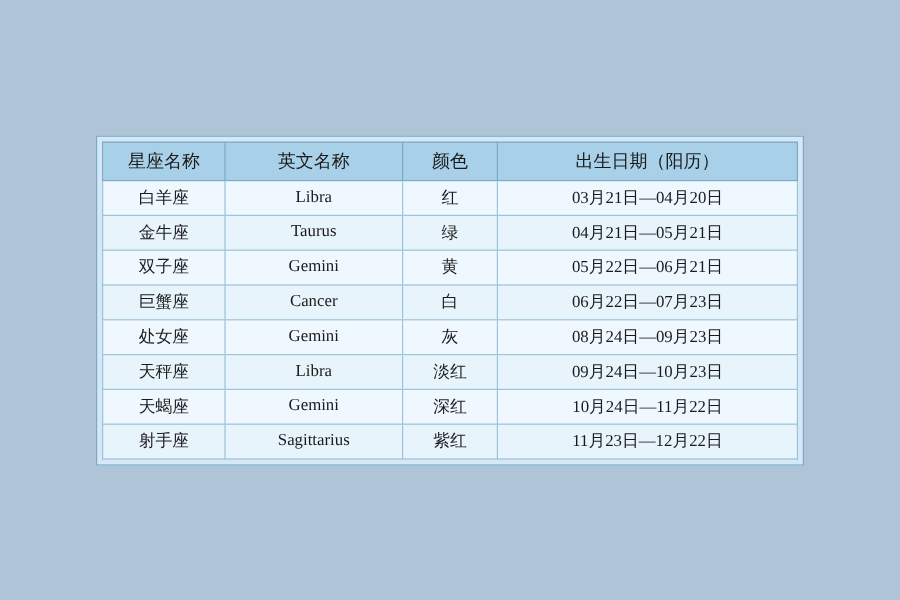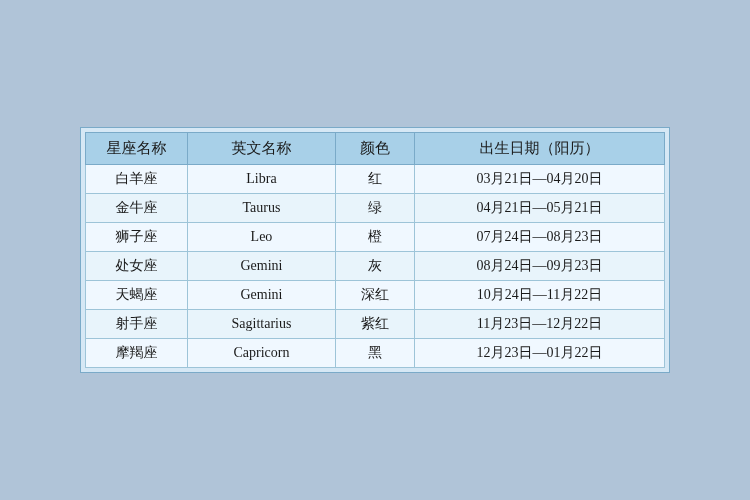--- a/index.html
+++ b/index.html
@@ -83,44 +83,50 @@
           <td>红</td>
           <td>03月21日—04月20日</td>
         </tr>
         <tr>
           <td>金牛座</td>
           <td>Taurus</td>
           <td>绿</td>
           <td>04月21日—05月21日</td>
         </tr>
         <tr>
-          <td>狮子座</td>
-          <td>Leo</td>
-          <td>橙</td>
-          <td>07月24日—08月23日</td>
+          <td>双子座</td>
+          <td>Gemini</td>
+          <td>黄</td>
+          <td>05月22日—06月21日</td>
+        </tr>
+        <tr>
+          <td>巨蟹座</td>
+          <td>Cancer</td>
+          <td>白</td>
+          <td>06月22日—07月23日</td>
         </tr>
         <tr>
           <td>处女座</td>
           <td>Gemini</td>
           <td>灰</td>
           <td>08月24日—09月23日</td>
+        </tr>
+        <tr>
+          <td>天秤座</td>
+          <td>Libra</td>
+          <td>淡红</td>
+          <td>09月24日—10月23日</td>
         </tr>
         <tr>
           <td>天蝎座</td>
           <td>Gemini</td>
           <td>深红</td>
           <td>10月24日—11月22日</td>
         </tr>
         <tr>
           <td>射手座</td>
           <td>Sagittarius</td>
           <td>紫红</td>
           <td>11月23日—12月22日</td>
         </tr>
-        <tr>
-          <td>摩羯座</td>
-          <td>Capricorn</td>
-          <td>黑</td>
-          <td>12月23日—01月22日</td>
-        </tr>
       </tbody>
   </table>
 </div>
 
 </body></html>

